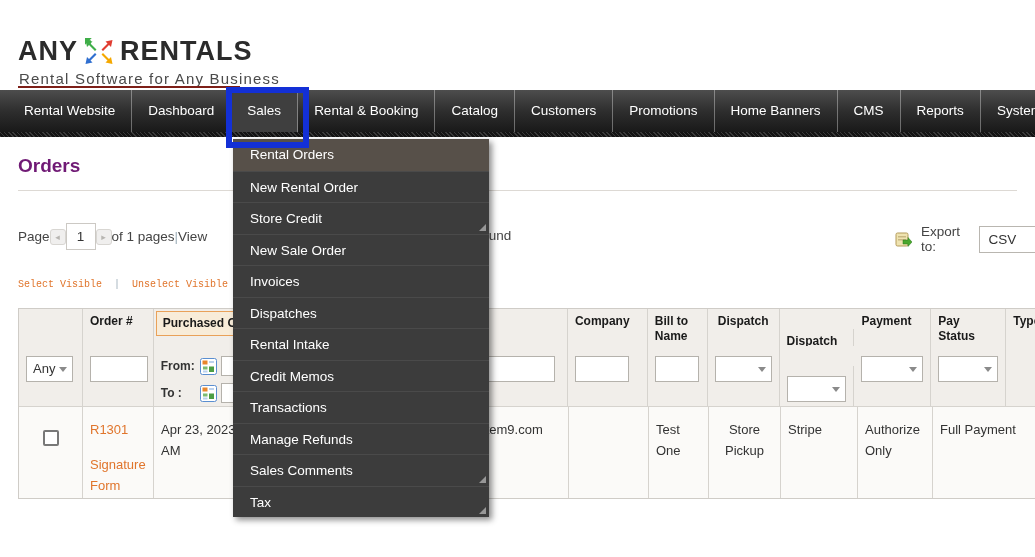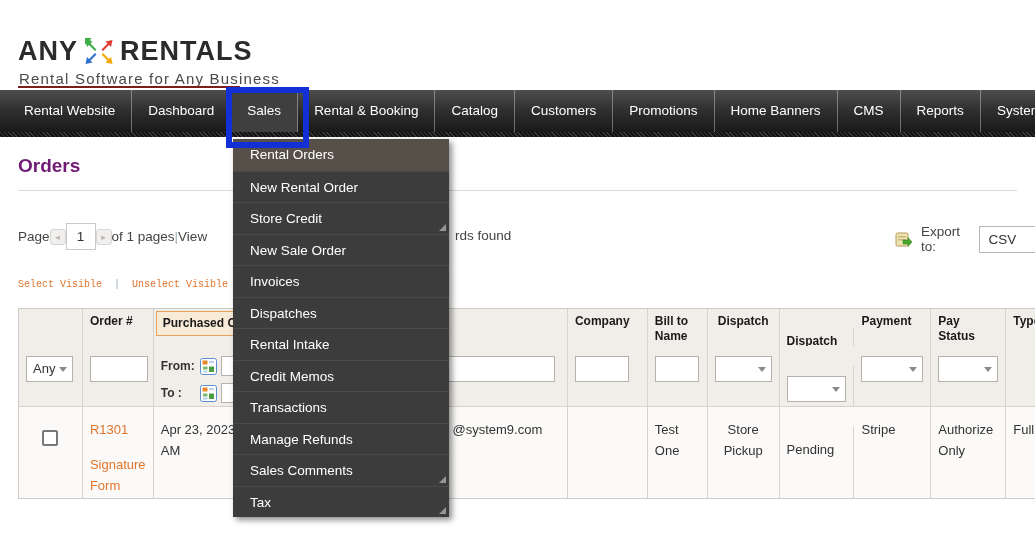--- a/index.html
+++ b/index.html
@@ -115,21 +115,21 @@
   .checkbox {
     width:16px; height:16px; border:2px solid #787878; border-radius:2px; background:#fff;
     margin:10px auto 0 auto; cursor:pointer;
   }
   .cell-link { display:block; color:#e0752c; cursor:pointer; text-decoration:none; }
   .link-gap { margin-top:14px; }
   .email-indent { display:block; padding-left:130px; white-space:nowrap; }
 
   
   .dropdown {
-    position:absolute; left:233px; top:139px; width:216px; z-index:50;
+    position:absolute; left:233px; top:139px; width:256px; z-index:50;
     background:#3c3c3c; box-shadow:3px 3px 6px rgba(0,0,0,.45);
   }
   .menu-item {
     position:relative; height:31.5px; line-height:31.5px; padding-left:17px;
     font-size:13.5px; color:#fff; cursor:pointer; border-top:1px solid #4a4a4a;
   }
   .menu-item:first-child { border-top:none; }
   .menu-item.highlighted { background:#575049; }
   .menu-item.has-sub::after {
     content:""; position:absolute; right:3px; bottom:3px; width:0; height:0;
@@ -306,21 +306,20 @@
         <a class="cell-link">R1301</a>
         <a class="cell-link link-gap">Signature Form</a>
       </div>
       <div class="cell c-purch">Apr 23, 2023 11:26:39 AM</div>
       <div class="cell c-email">
         <span class="email-indent">@system9.com</span>
       </div>
       <div class="cell c-company"></div>
       <div class="cell c-billto">Test One</div>
       <div class="cell c-dispatch">Store Pickup</div>
-      <div class="cell c-dstatus">Pending</div>
       <div class="cell c-payment">Stripe</div>
       <div class="cell c-paystat">Authorize Only</div>
       <div class="cell c-type">Full Payment</div>
     </div>
   </div>
 
   <div class="dropdown">
     <div class="menu-item highlighted">Rental Orders</div>
     <div class="menu-item">New Rental Order</div>
     <div class="menu-item has-sub">Store Credit</div>

